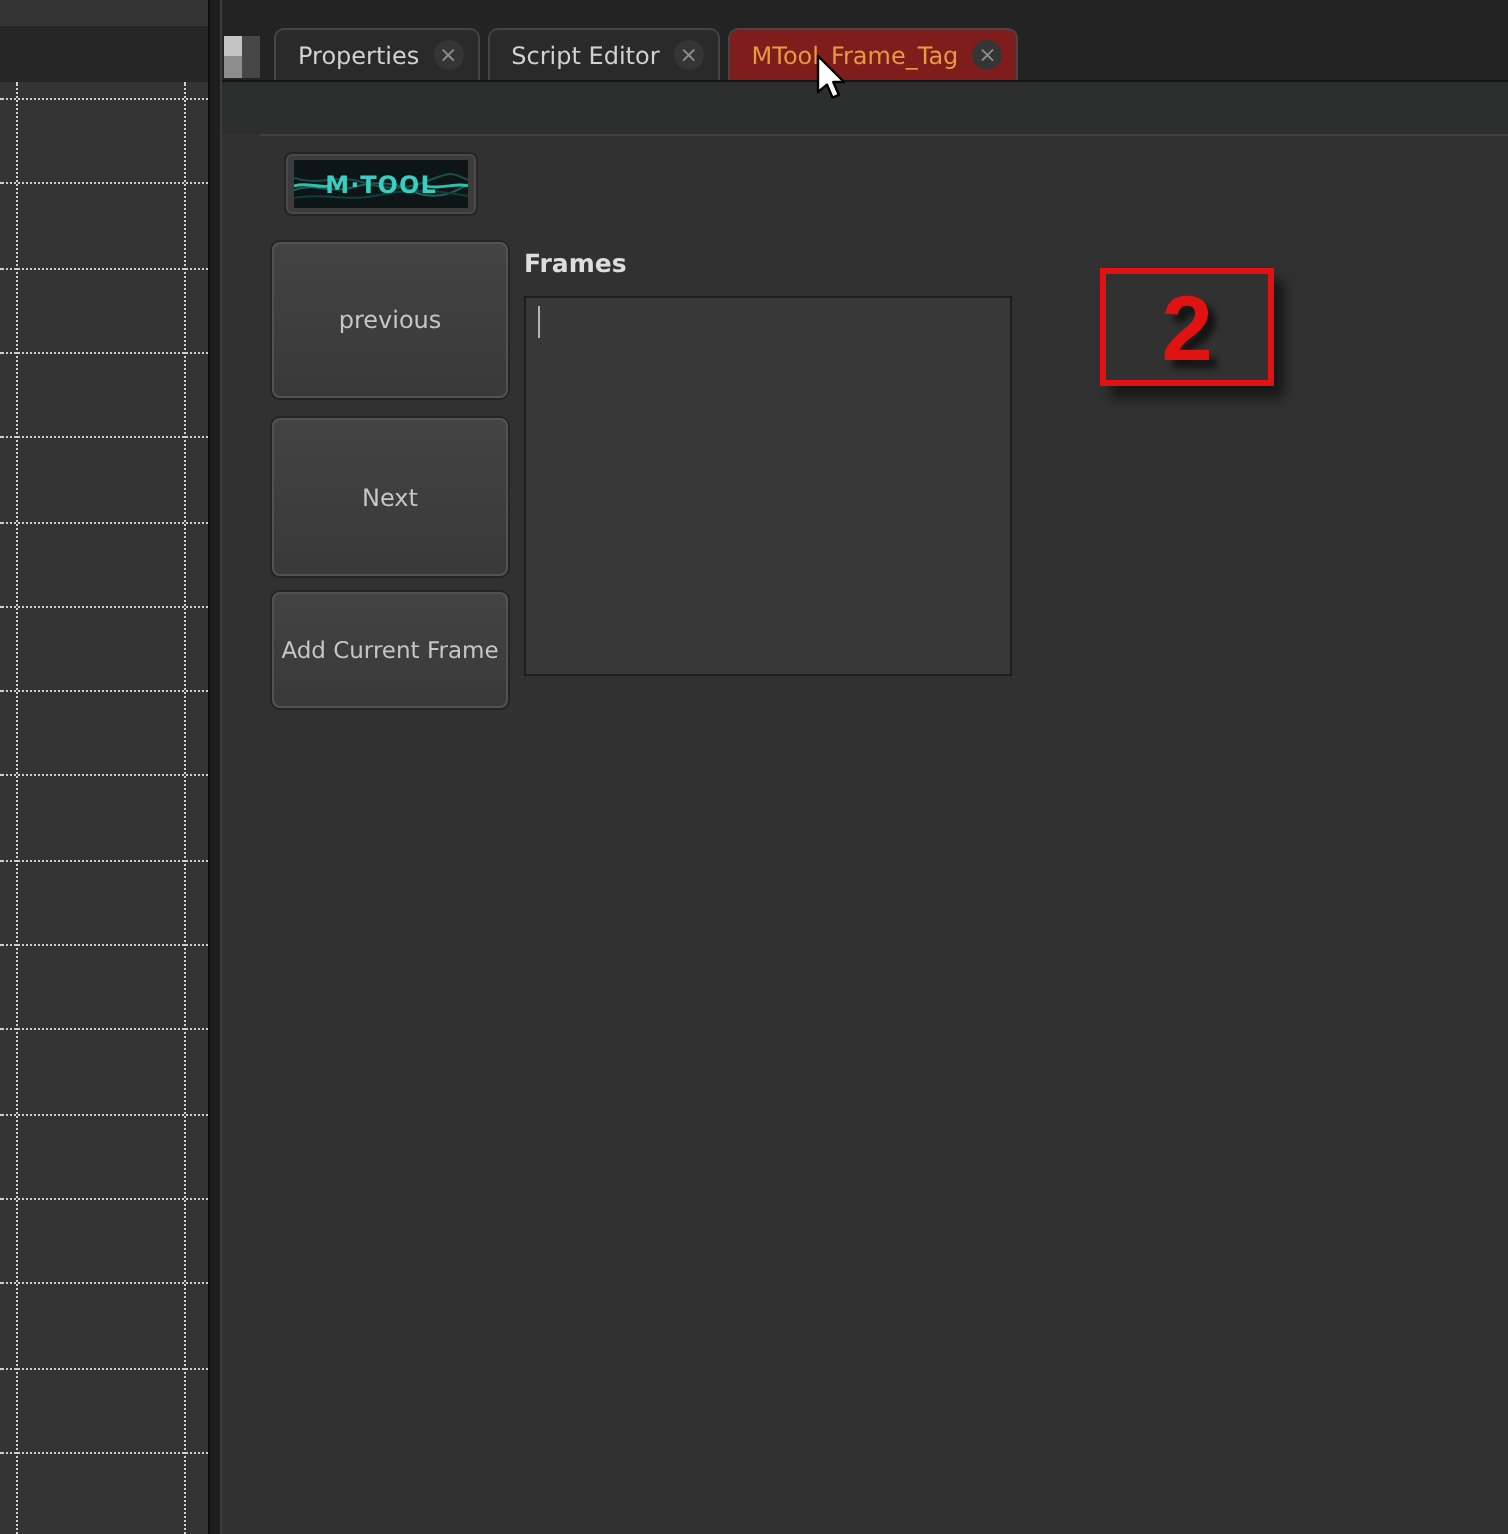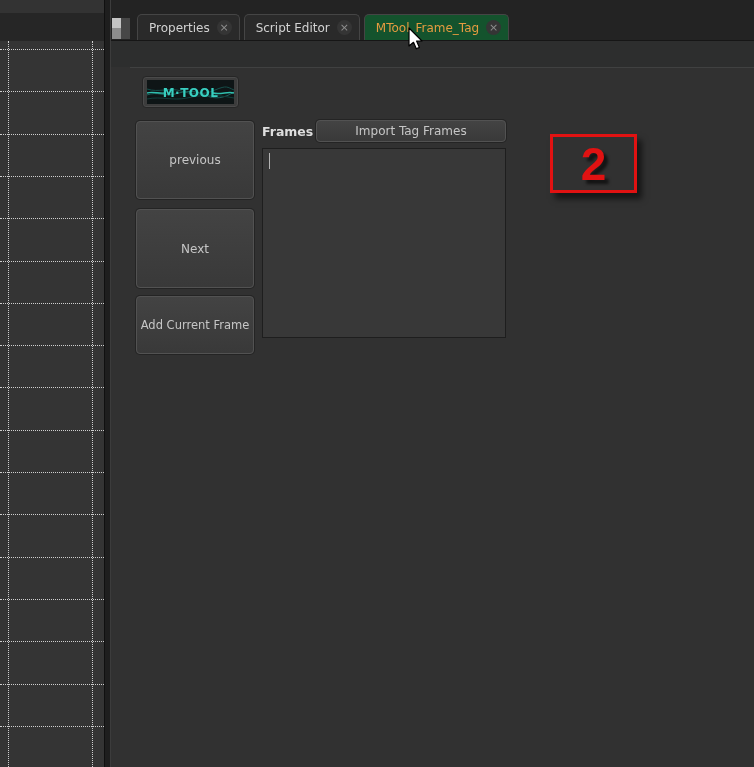--- a/index.html
+++ b/index.html
@@ -28,21 +28,21 @@
   .pane-icon{position:absolute;left:1px;top:18px;width:18px;height:21px;display:grid;
     grid-template-columns:9px 9px;grid-template-rows:10px 11px;}
   .pane-icon .tl{background:#c4c4c4;}
   .pane-icon .bl{background:#8d8d8d;}
   .pane-icon .r{background:#474747;grid-column:2;grid-row:1 / span 2;}
   .tabs{position:absolute;left:26px;bottom:0;display:flex;}
   .tab{display:flex;align-items:center;gap:7px;height:26px;box-sizing:border-box;
     padding:0 7px 0 11px;margin-right:4px;
     background:#2a2a2a;border:1px solid #454545;border-bottom:none;border-radius:5px 5px 0 0;
     color:#d2d2d2;font-size:12px;cursor:default;}
-  .tab.active{background:#14532d;color:#e59b40;}
+  .tab.active{background:#7f1d1d;color:#e59b40;}
   .closebtn{width:15px;height:15px;border-radius:50%;background:#353535;color:#8e8e8e;
     font-size:11px;line-height:15px;text-align:center;display:inline-block;}
 
   
   .content{position:absolute;left:111px;top:41px;width:643px;height:726px;background:#313131;}
   .content-topstrip{position:absolute;left:0;top:0;right:0;height:26px;background:#2d2e2e;}
   .content-divider{position:absolute;left:19px;top:26px;right:0;height:0;border-top:1px solid #404141;}
 
   
   .logo-frame{position:absolute;left:31px;top:35px;width:97px;height:32px;box-sizing:border-box;
@@ -155,23 +155,20 @@
     <span>previous</span>
   </div>
   <div class="btn navbtn btn-next">
     <span>Next</span>
   </div>
   <div class="btn navbtn btn-add">
     <span>Add Current Frame</span>
   </div>
 
   <div class="frames-label">Frames</div>
-  <div class="btn btn-import">
-    <span>Import Tag Frames</span>
-  </div>
   <div class="frames-box">
     <span></span>
     <span class="caret"></span>
   </div>
 
   <div class="anno-rect">
     <span class="anno-num">2</span>
   </div>
 </div>
 

